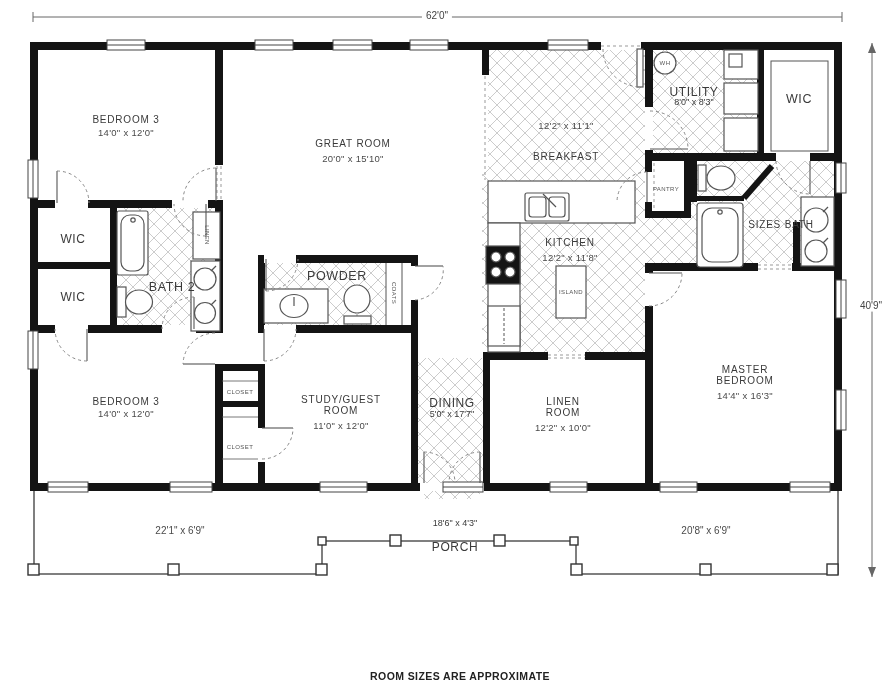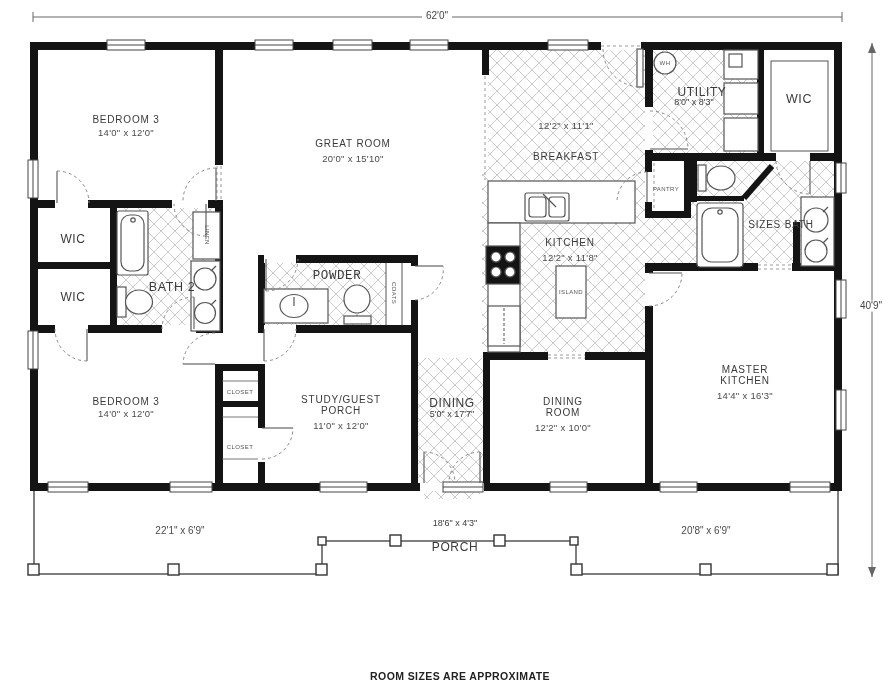--- a/index.html
+++ b/index.html
@@ -352,47 +352,47 @@
 
   <div class="lbl room-name" style="left:126px;top:120px;">BEDROOM 3</div>
   <div class="lbl room-size" style="left:126px;top:133px;">14'0" x 12'0"</div>
 
   <div class="lbl room-name" style="left:353px;top:144px;">GREAT ROOM</div>
   <div class="lbl room-size" style="left:353px;top:159px;">20'0" x 15'10"</div>
 
   <div class="lbl room-name" style="left:566px;top:113px;margin-top:44px;">BREAKFAST</div>
   <div class="lbl room-size" style="left:566px;top:126px;">12'2" x 11'1"</div>
 
-  <div class="lbl mid" style="left:694px;top:92px;margin-left:8px;">UTILITY</div>
+  <div class="lbl mid" style="left:694px;top:92px;">UTILITY</div>
   <div class="lbl mid-size" style="left:694px;top:103px;">8'0" x 8'3"</div>
 
   <div class="lbl small-room" style="left:799px;top:100px;">WIC</div>
   <div class="lbl mid" style="left:73px;top:239px;">WIC</div>
   <div class="lbl mid" style="left:73px;top:297px;">WIC</div>
   <div class="lbl small-room" style="left:172px;top:288px;">BATH 2</div>
-  <div class="lbl small-room" style="left:337px;top:277px;font-family:Liberation Mono, monospace;">POWDER</div>
+  <div class="lbl small-room" style="left:337px;top:277px;">POWDER</div>
 
   <div class="lbl room-name" style="left:570px;top:243px;">KITCHEN</div>
   <div class="lbl room-size" style="left:570px;top:258px;">12'2" x 11'8"</div>
 
   <div class="lbl room-name wrap" style="left:781px;top:225px;width:72px;">SIZES BATH</div>
 
   <div class="lbl room-name" style="left:126px;top:402px;">BEDROOM 3</div>
   <div class="lbl room-size" style="left:126px;top:414px;">14'0" x 12'0"</div>
 
-  <div class="lbl room-name wrap" style="left:341px;top:406px;width:108px;">STUDY/GUEST PORCH</div>
+  <div class="lbl room-name wrap" style="left:341px;top:406px;width:108px;">STUDY/GUEST ROOM</div>
   <div class="lbl room-size" style="left:341px;top:426px;">11'0" x 12'0"</div>
 
   <div class="lbl mid" style="left:452px;top:403px;">DINING</div>
   <div class="lbl mid-size" style="left:452px;top:415px;">5'0" x 17'7"</div>
 
-  <div class="lbl room-name wrap" style="left:563px;top:408px;width:64px;">DINING ROOM</div>
+  <div class="lbl room-name wrap" style="left:563px;top:408px;width:64px;">LINEN ROOM</div>
   <div class="lbl room-size" style="left:563px;top:428px;">12'2" x 10'0"</div>
 
-  <div class="lbl room-name wrap" style="left:745px;top:376px;width:95px;">MASTER KITCHEN</div>
+  <div class="lbl room-name wrap" style="left:745px;top:376px;width:95px;">MASTER BEDROOM</div>
   <div class="lbl room-size" style="left:745px;top:396px;">14'4" x 16'3"</div>
 
   <div class="lbl tiny" style="left:240px;top:392px;">CLOSET</div>
   <div class="lbl tiny" style="left:240px;top:447px;">CLOSET</div>
   <div class="lbl tiny" style="left:666px;top:189px;">PANTRY</div>
   <div class="lbl tiny vert" style="left:207px;top:235px;">LINEN</div>
   <div class="lbl tiny vert" style="left:394px;top:293px;">COATS</div>
   <div class="lbl tiny" style="left:571px;top:292px;">ISLAND</div>
   <div class="lbl tiny" style="left:665px;top:63px;">WH</div>
 

